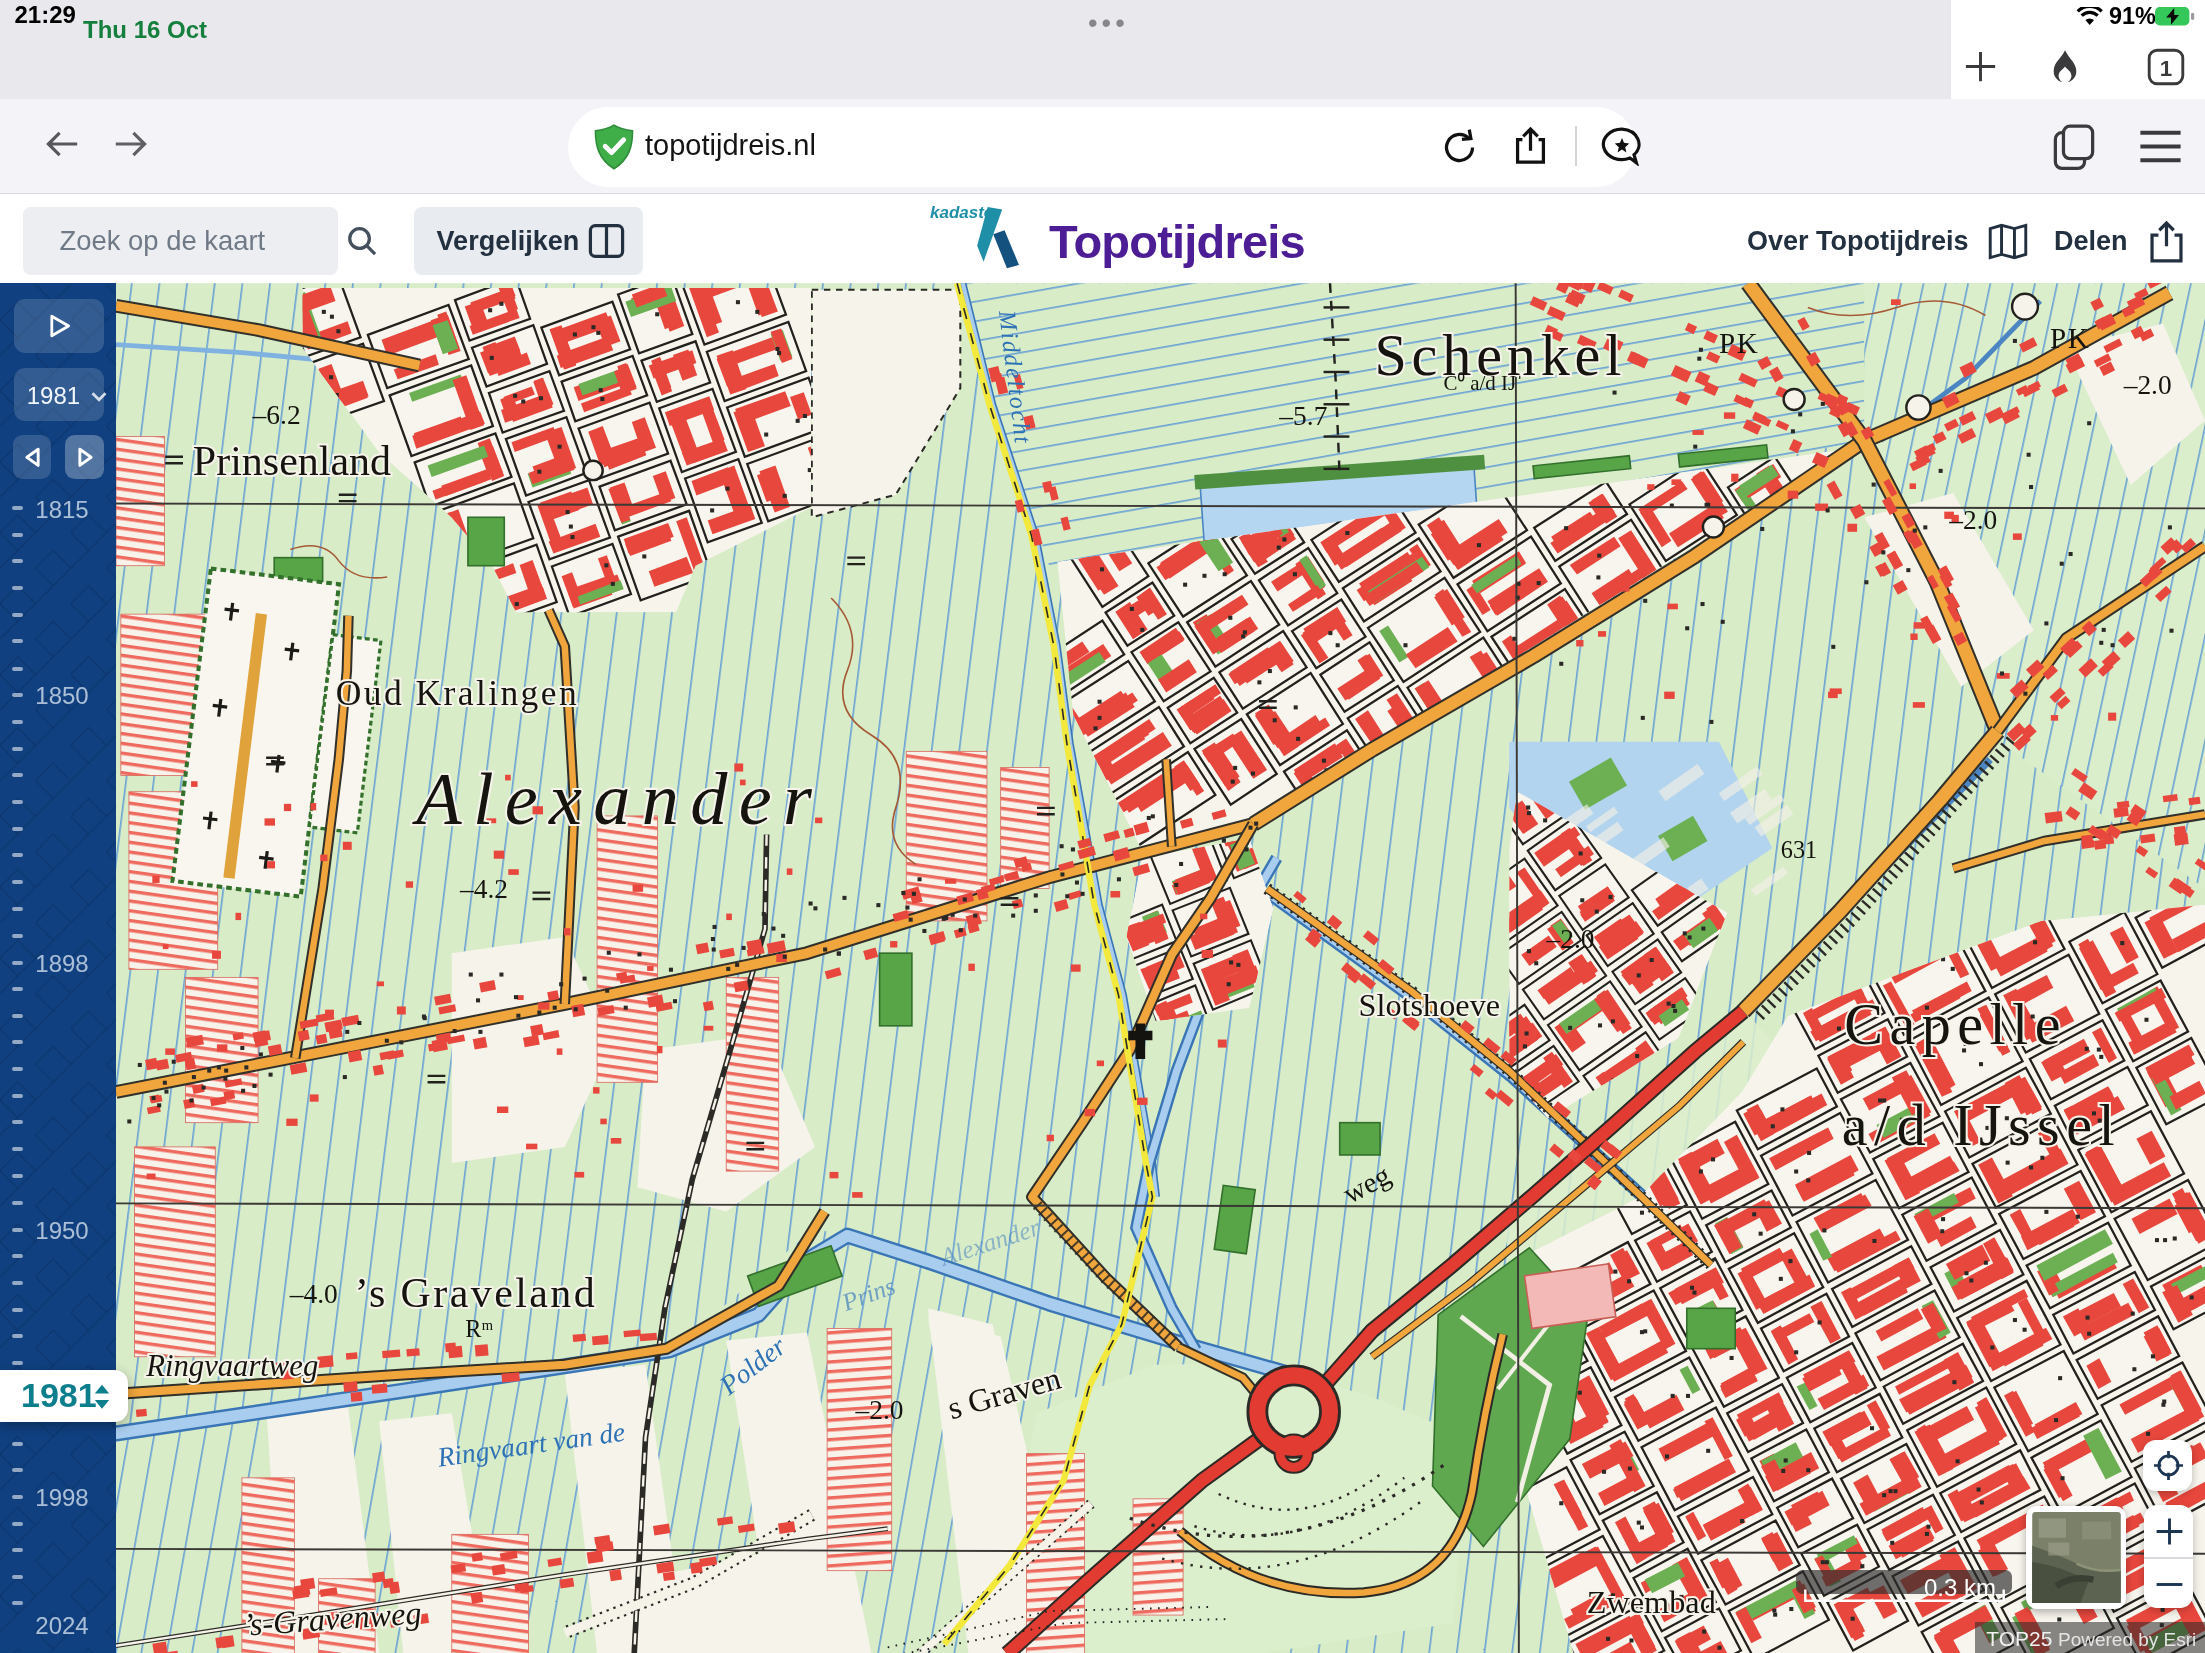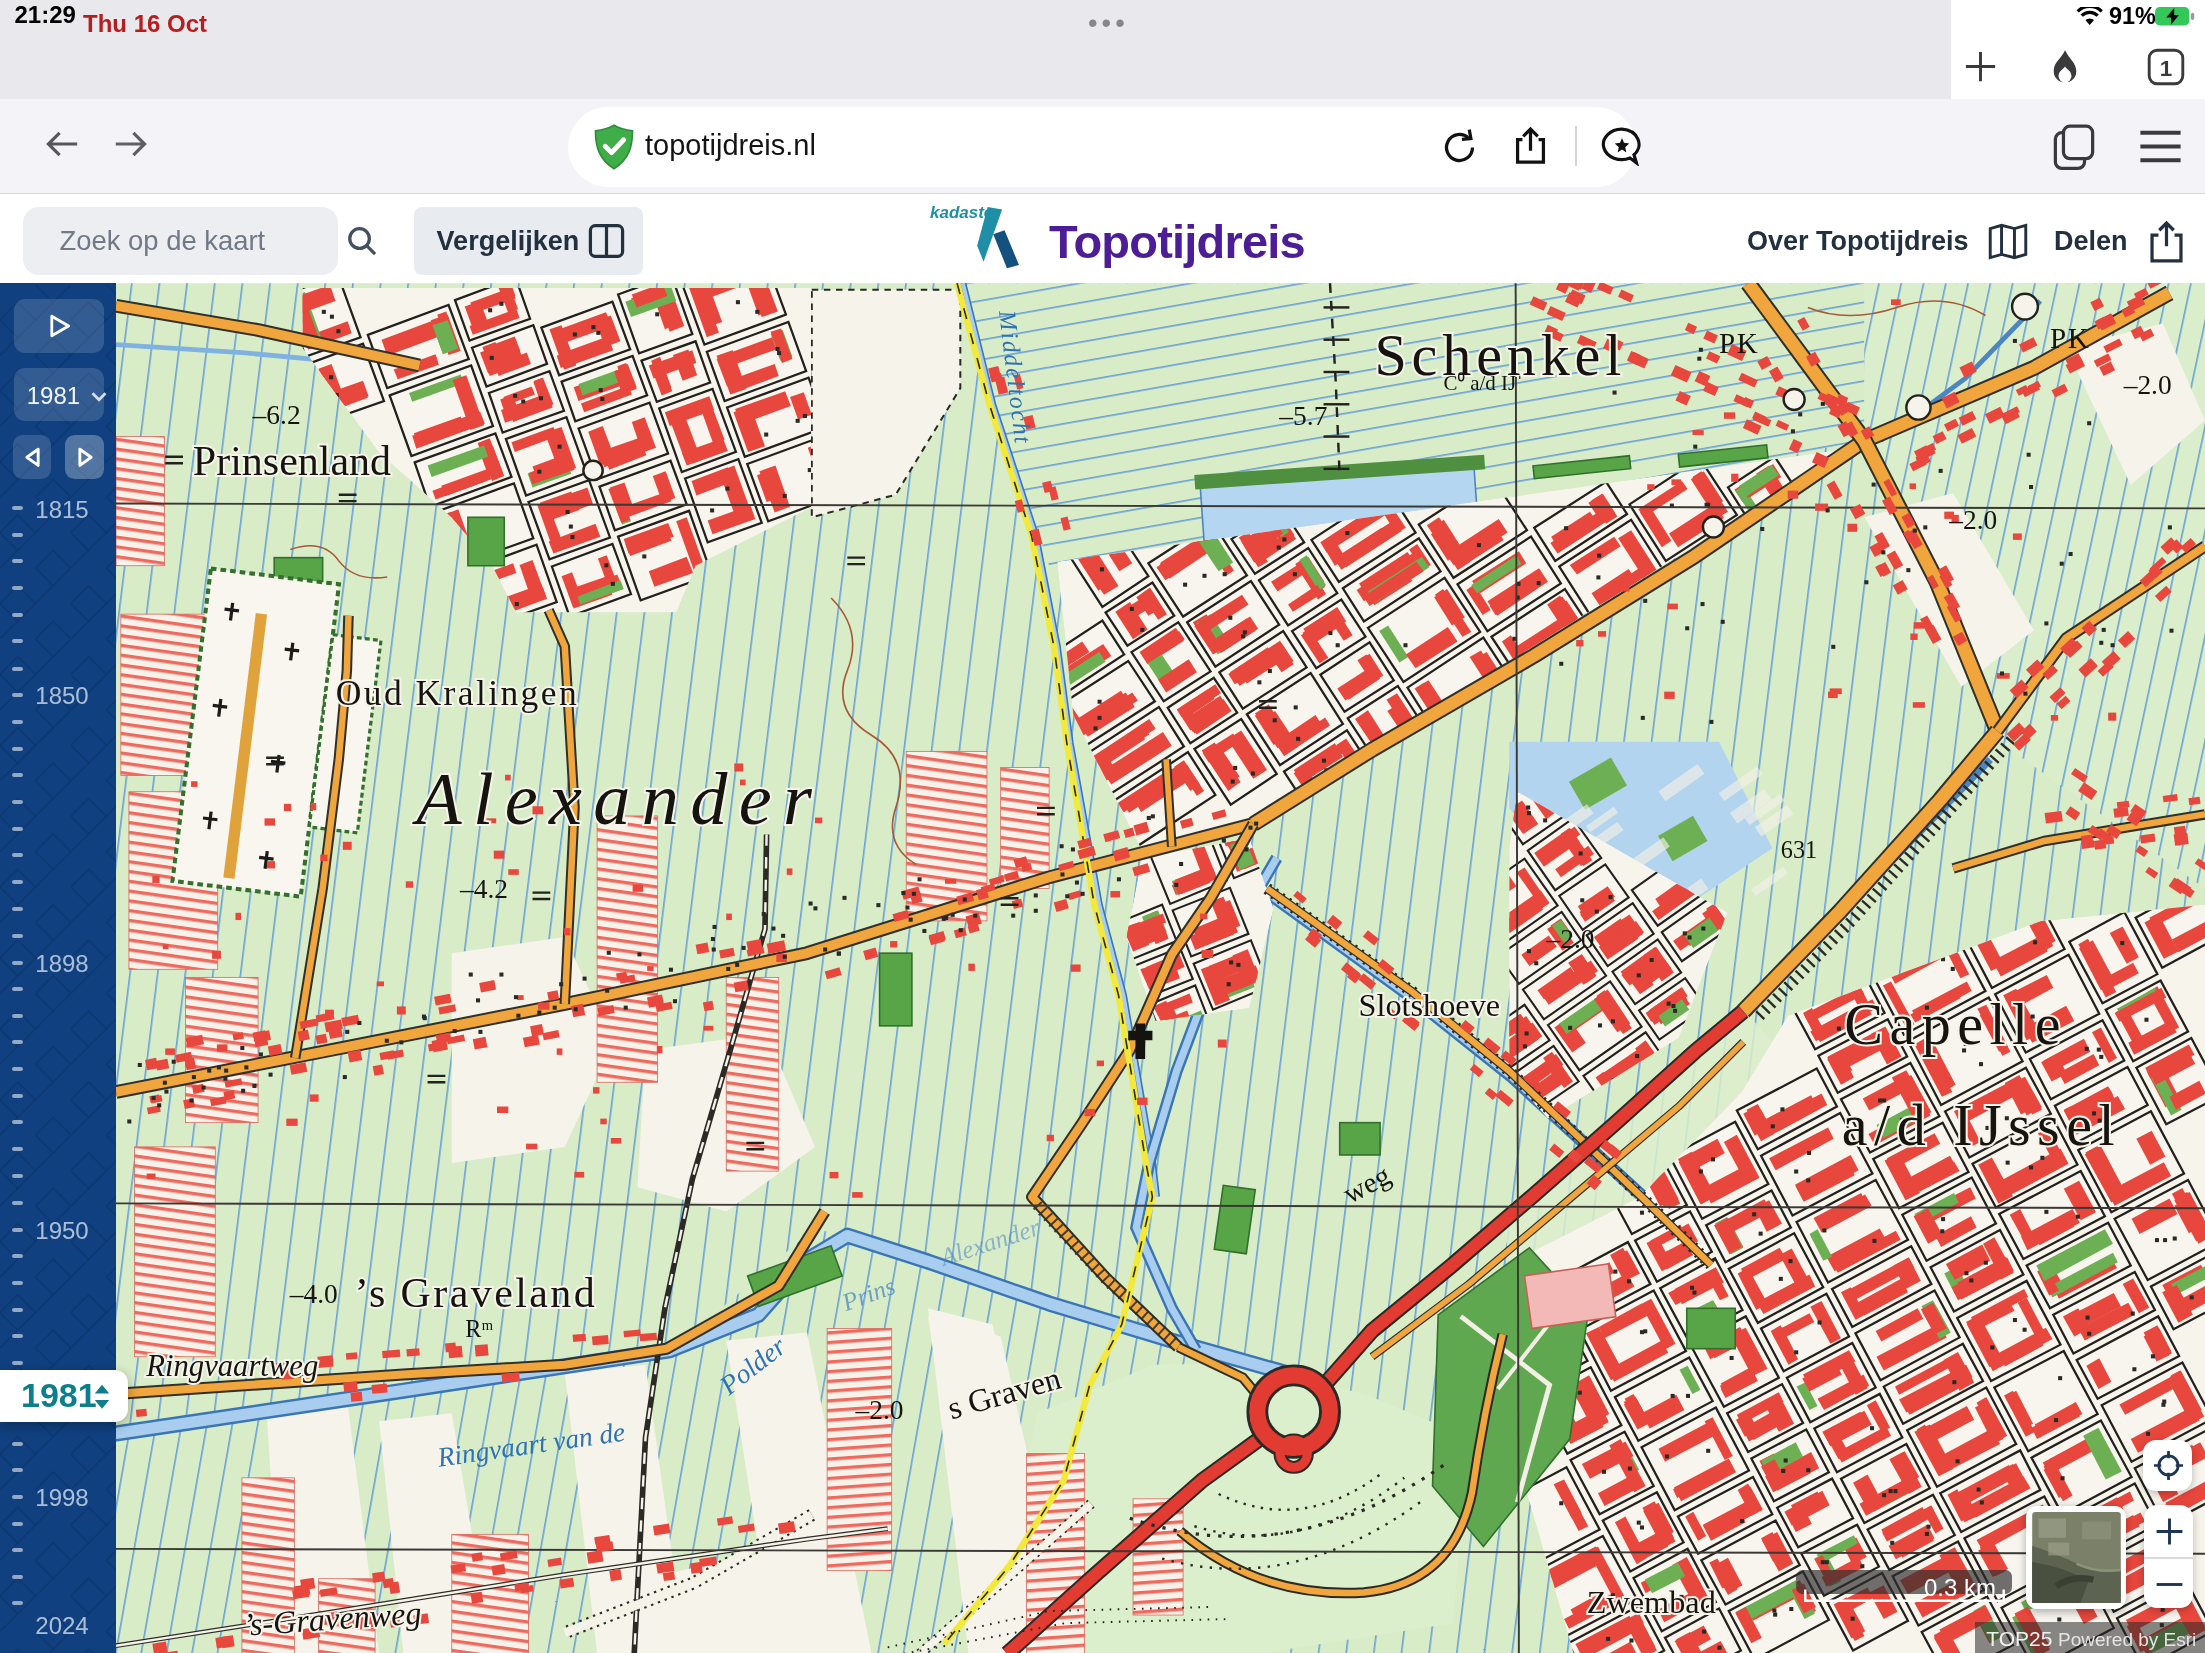--- a/index.html
+++ b/index.html
@@ -1,29 +1,29 @@
 <!DOCTYPE html>
 <html style="font-size:13px"><head><meta charset="utf-8">
 <style>
 * { margin:0; padding:0; box-sizing:border-box; }
 html,body { width:2205px; height:1653px; overflow:hidden; font-family:"Liberation Sans", sans-serif; background:#fff; }
 #status { position:absolute; left:0; top:0; width:1951px; height:99px; background:#e9e8ec; }
 .sttime { position:absolute; left:14.5px; top:0.8px; font-size:24px; font-weight:700; color:#000; }
-.stdate { position:absolute; left:83px; top:10px; font-size:24px; font-weight:700; color:#b91c1c; }
+.stdate { position:absolute; left:83px; top:16px; font-size:24px; font-weight:700; color:#15803d; }
 .dots { position:absolute; left:1088px; top:6.5px; color:#86868b; font-size:27.4px; letter-spacing:4px; }
 .pct { position:absolute; left:2109px; top:3.2px; font-size:23.4px; font-weight:600; color:#000; }
 #tab { position:absolute; left:13.7px; top:30px; width:756px; height:69px; background:#f2f1f5; border-radius:14.5px 14.5px 0 0; }
 .fav { position:absolute; left:18.6px; top:23.4px; width:27.4px; height:27.4px; background:#fff; border-radius:6.5px; }
 .tabtitle { position:absolute; left:61px; top:22px; font-size:24px; font-weight:700; color:#202022; }
 .tabx { position:absolute; left:736px; top:19.4px; font-size:31px; color:#7a7a7e; font-weight:400; }
 #toolbar { position:absolute; left:0; top:99px; width:2205px; height:95px; background:#f4f3f8; border-bottom:1.6px solid #d8d7db; }
 #urlpill { position:absolute; left:568px; top:8px; width:1068px; height:80px; background:#fff; border-radius:40px; }
 .urltext { position:absolute; left:77px; top:22px; font-size:29px; color:#141414; }
 #siteheader { position:absolute; left:0; top:196px; width:2205px; height:86px; background:#fff; }
-.searchbox { position:absolute; left:22.6px; top:11.3px; width:315px; height:68px; background:#eceef1; border-radius:16px; }
+.searchbox { position:absolute; left:22.6px; top:11.3px; width:315px; height:68px; background:#eceef1; border-radius:8px; }
 .searchtext { position:absolute; left:37px; top:18px; font-size:27.4px; color:#707a87; }
 .vgbtn { position:absolute; left:414px; top:11.3px; width:229px; height:68px; background:#e8ebef; border-radius:8px; }
 .vgtext { position:absolute; left:22.6px; top:18.6px; font-size:27px; color:#22303f; font-weight:700; }
 .kad { position:absolute; left:930px; top:6.5px; font-size:17px; color:#1e8fa6; font-style:italic; font-weight:600; z-index:5; }
 .toponame { position:absolute; left:1049px; top:18px; font-size:47px; color:#4c1d95; font-weight:700; letter-spacing:-0.8px; }
 .hnav { position:absolute; top:30px; font-size:27px; color:#22303f; font-weight:700; }
 #sidebar { position:absolute; left:0; top:283px; width:116px; height:1371px; background:#10407f; overflow:hidden; }
 .sbtn { position:absolute; background:rgba(255,255,255,0.15); border-radius:11.3px; }
 .tick { position:absolute; left:12px; height:4px; background:rgba(255,255,255,0.55); border-radius:2.4px; }
 .yl { position:absolute; left:0; width:124px; text-align:center; font-size:24px; color:rgba(230,240,250,0.72); }

